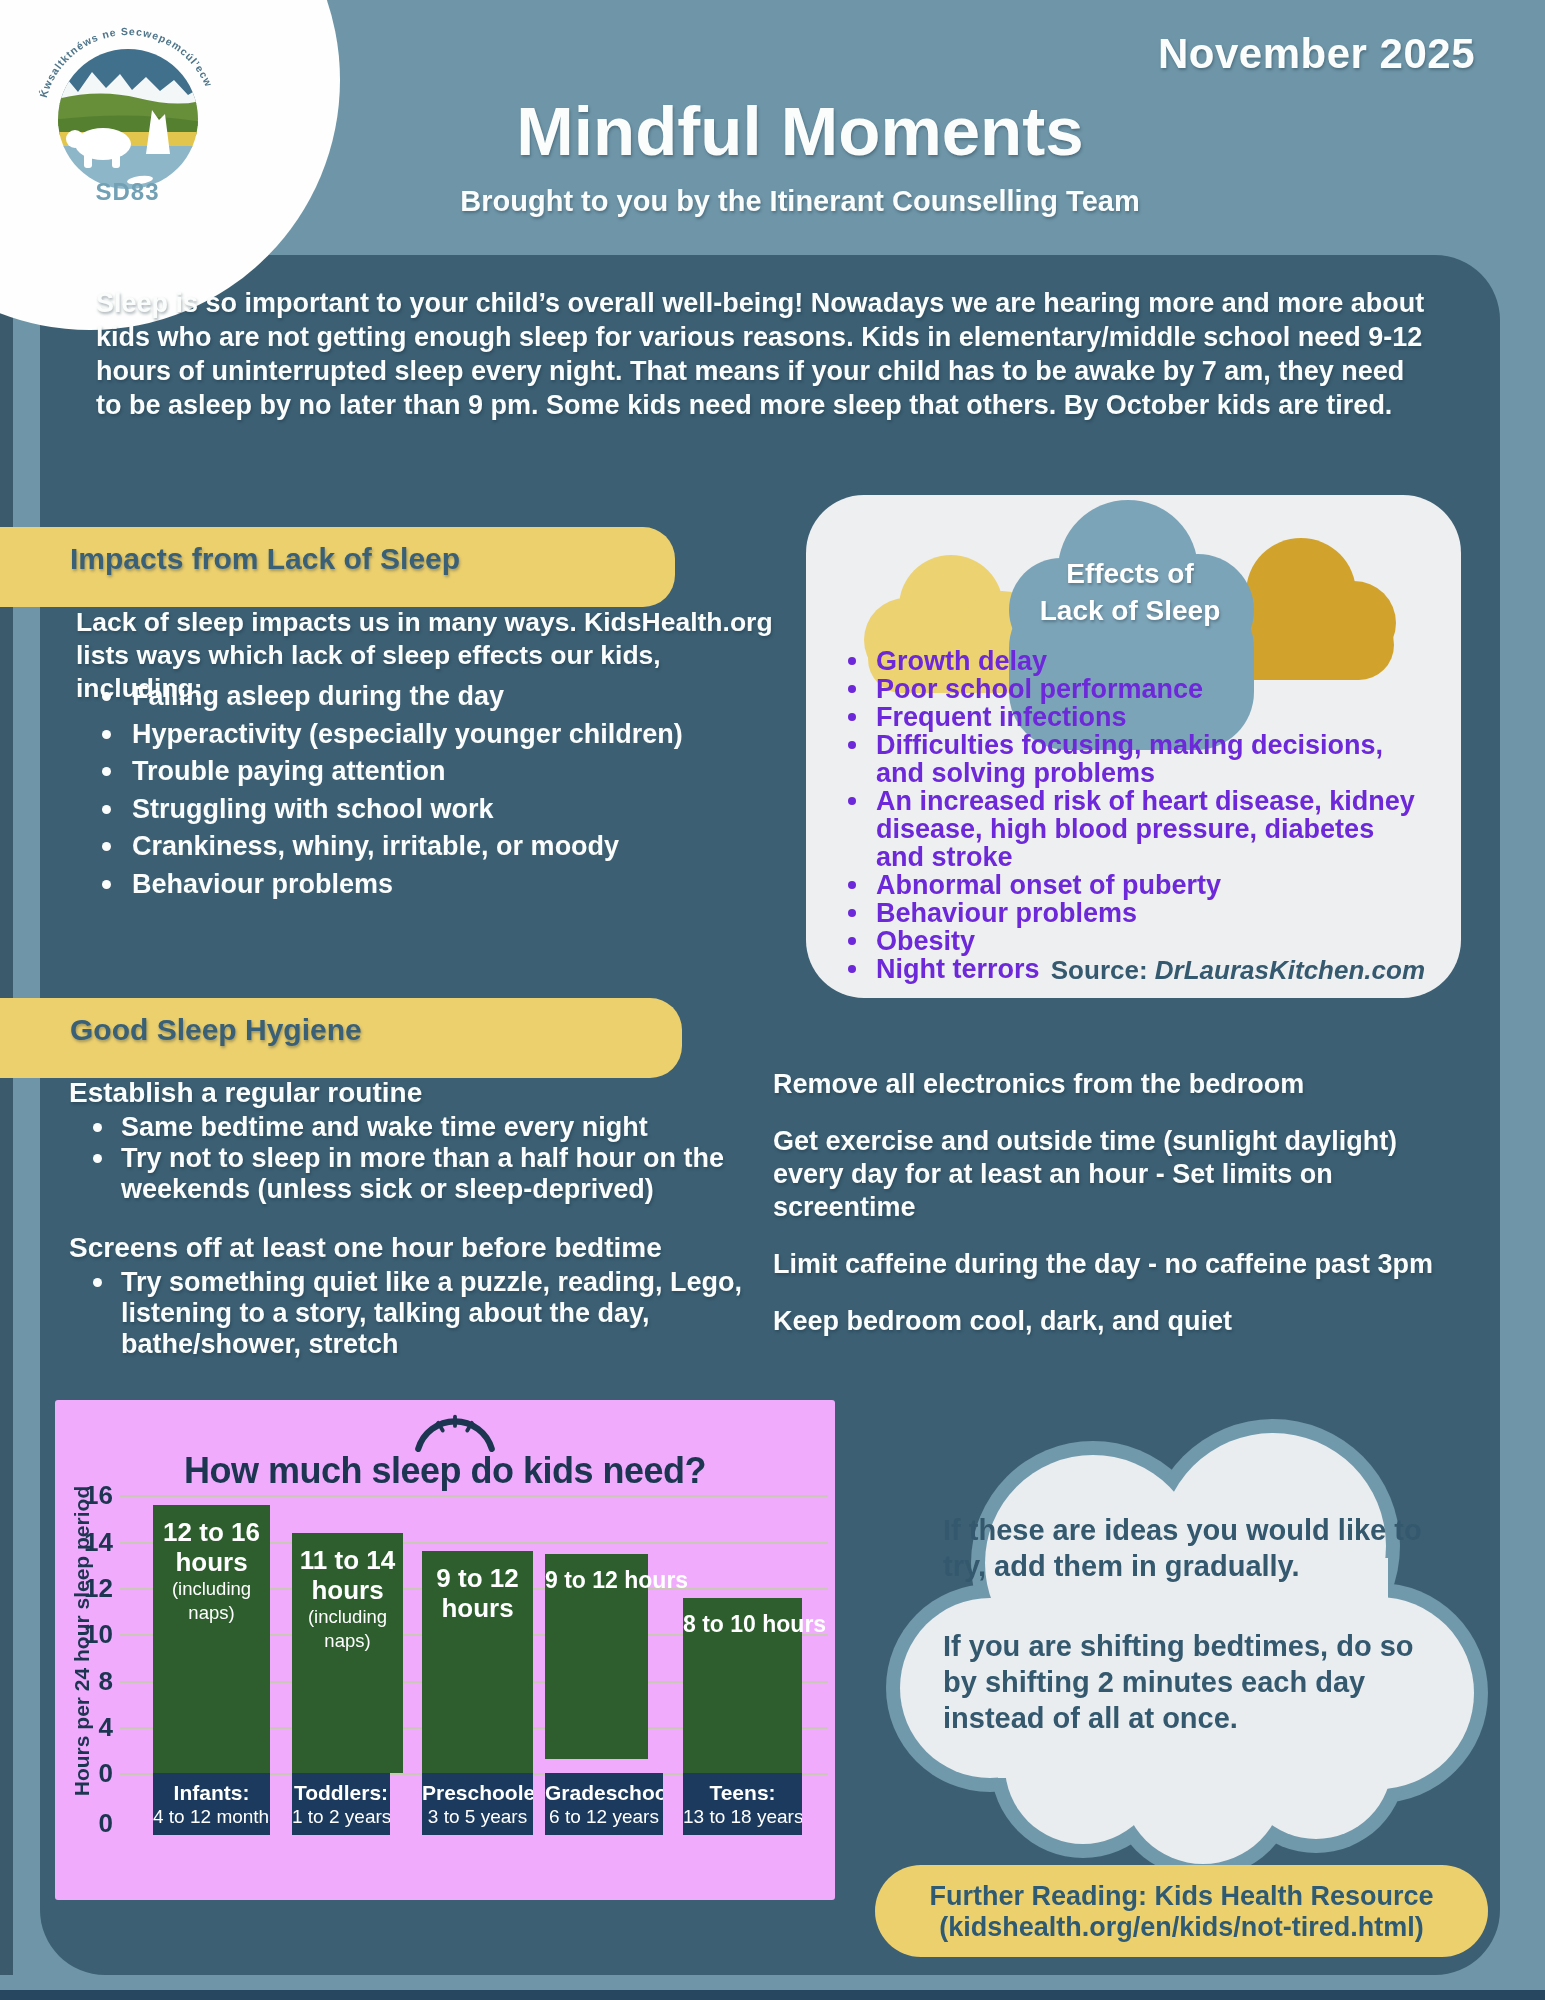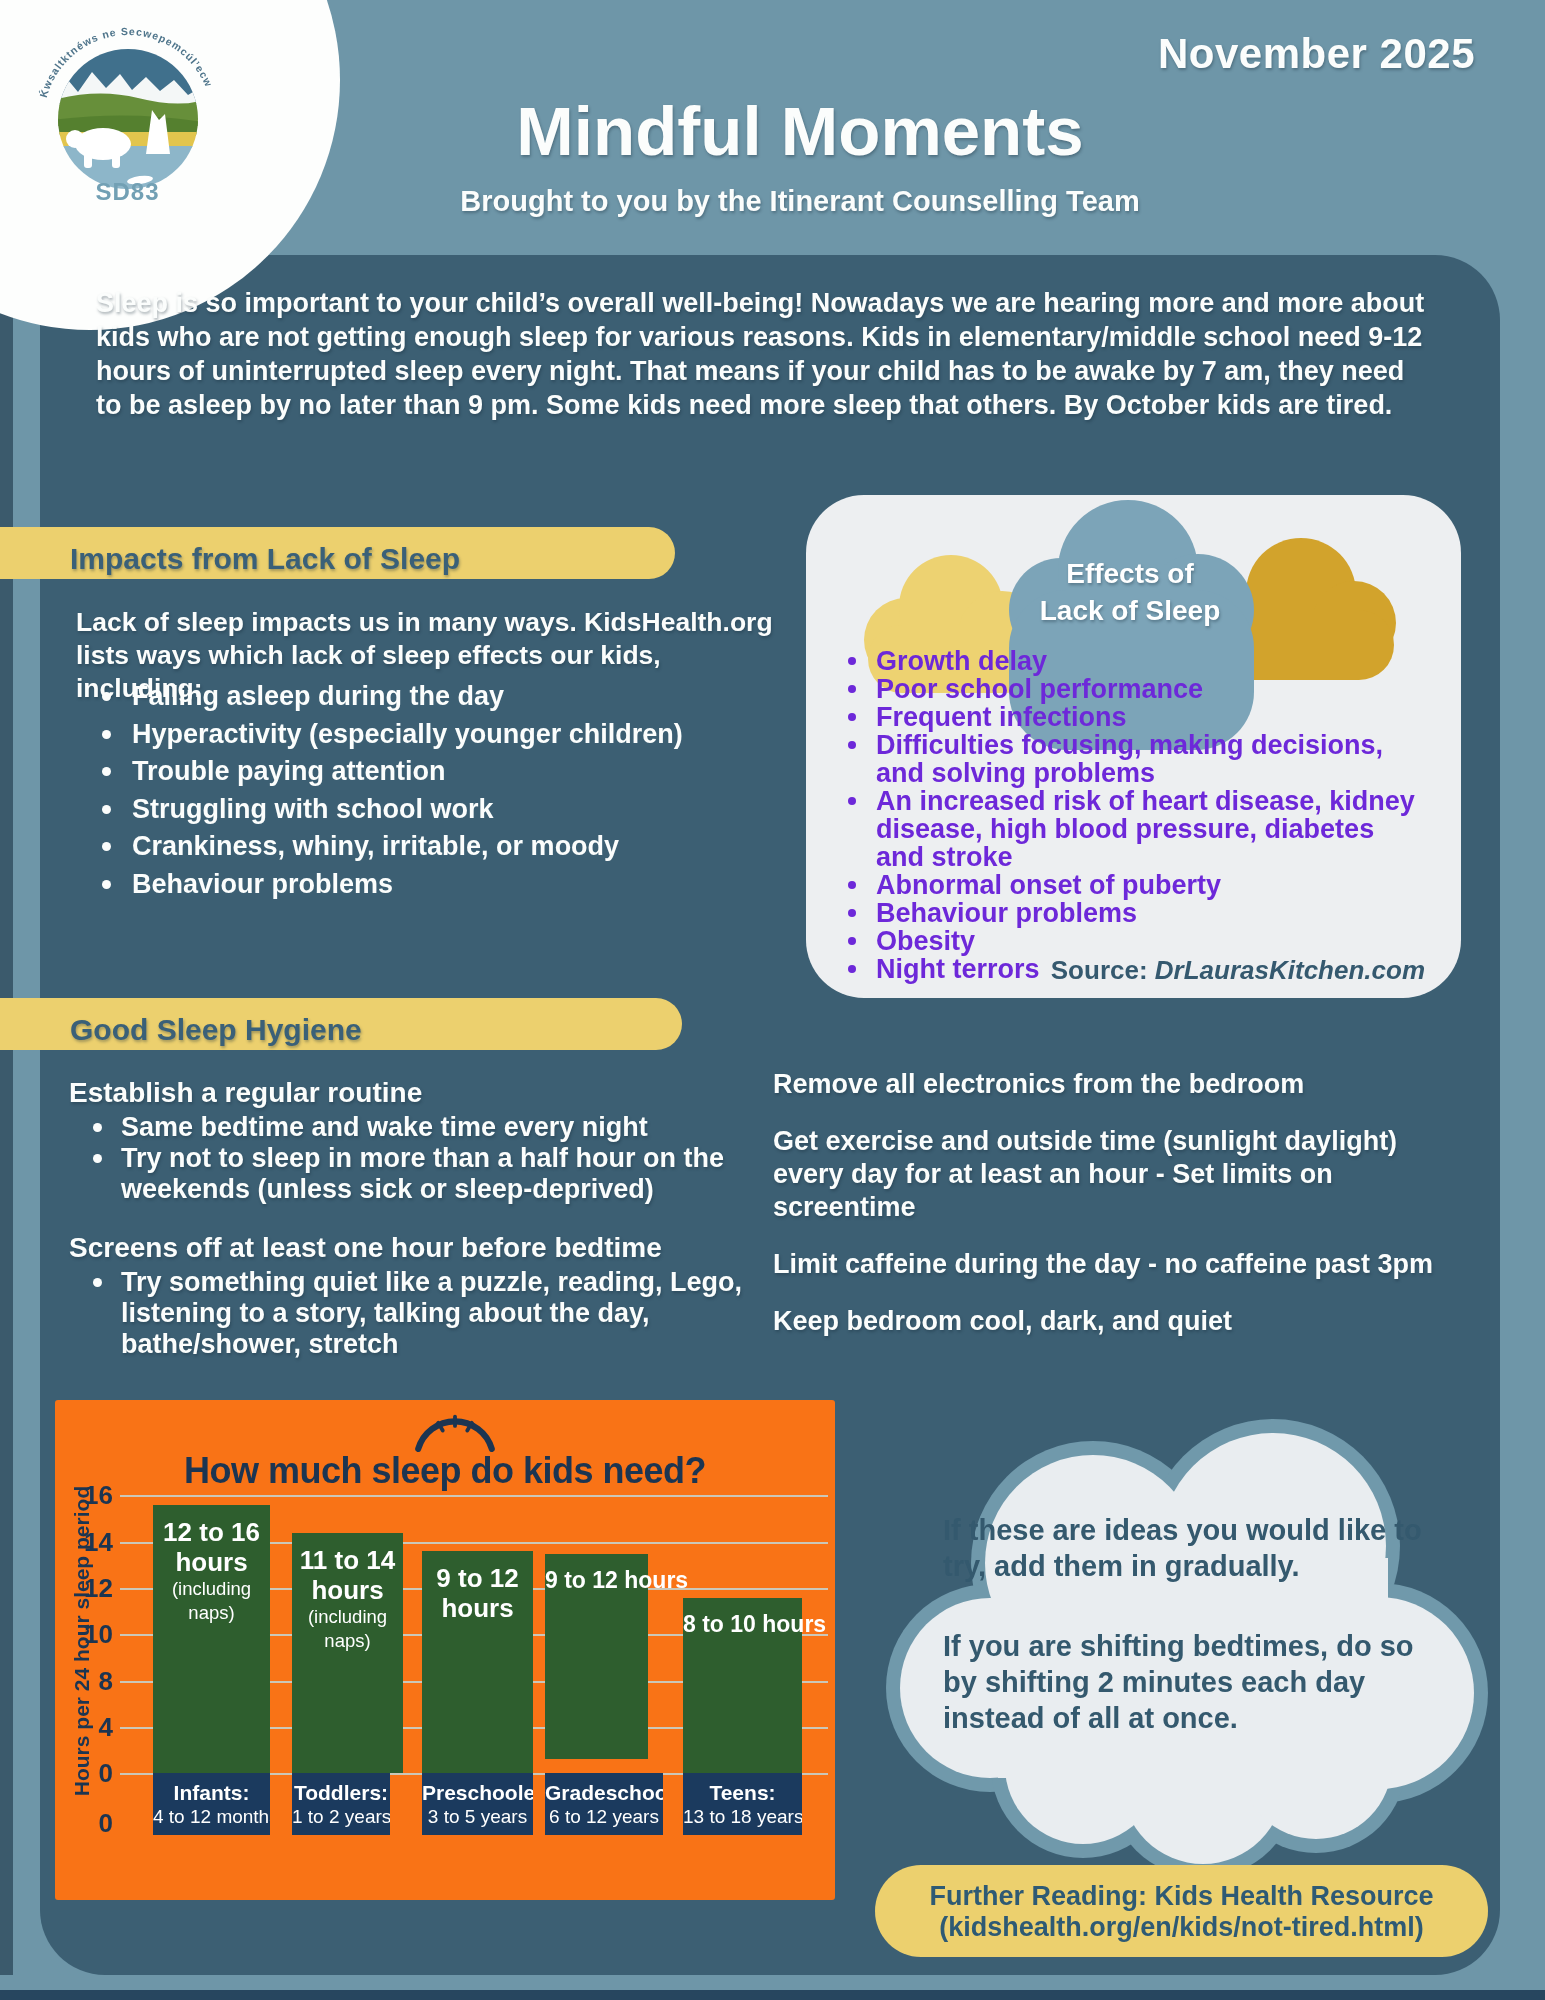--- a/index.html
+++ b/index.html
@@ -26,21 +26,21 @@
   .logo-circle{left:-160px;top:-170px;width:500px;height:500px;border-radius:50%;background:#fdfefd;}
   .logo-emblem{left:28px;top:22px;width:200px;height:200px;}
   .logo-org{left:40px;top:178px;width:175px;text-align:center;font-size:24px;color:#72a0b4;
             font-weight:600;letter-spacing:1px;}
 
   
   .intro{left:96px;top:286px;width:1335px;font-size:27px;line-height:34px;}
 
   
   .pill{background:#ecd06e;color:#3a6078;}
-  .pill-h{height:52px;border-radius:0 32px 32px 0;line-height:64px;font-size:30px;padding-left:70px;}
+  .pill-h{height:80px;border-radius:0 32px 32px 0;line-height:64px;font-size:30px;padding-left:70px;}
   .pill-impacts{left:0;top:527px;width:605px;}
   .pill-hygiene{left:0;top:998px;width:612px;}
 
   
   .impacts-lead{left:76px;top:606px;width:710px;font-size:26.5px;line-height:33px;}
   ul.blist{list-style:none;margin:0;padding:0;}
   ul.blist li{position:relative;}
   ul.blist li::before{content:"";position:absolute;border-radius:50%;background:currentColor;}
   .impacts-list{left:76px;top:678px;width:700px;font-size:27px;color:#fbfdfc;}
   .impacts-list li{line-height:37.5px;padding-left:56px;}
@@ -61,21 +61,21 @@
   .hyg{font-size:27px;color:#fbfdfc;}
   .hyg-left{left:69px;top:1076px;width:695px;}
   .hyg-left h3{margin:0;font-size:28px;line-height:34px;font-weight:bold;}
   .hyg-left ul{margin:2px 0 26px 0;}
   .hyg-left li{line-height:31px;padding-left:52px;}
   .hyg-left li::before{width:9px;height:9px;left:24px;top:11px;}
   .hyg-right{left:773px;top:1068px;width:700px;}
   .hyg-right p{margin:0 0 24px 0;line-height:33px;}
 
   
-  .chart-panel{left:55px;top:1400px;width:780px;height:500px;background:#f97316;border-radius:3px;}
+  .chart-panel{left:55px;top:1400px;width:780px;height:500px;background:#f0abfc;border-radius:3px;}
   .chart-clock{left:354px;top:6px;width:92px;height:46px;}
   .chart-title{left:0;top:50px;width:780px;text-align:center;font-size:36px;color:#1c3551;letter-spacing:-.5px;}
   .gridline{left:65px;width:708px;height:2px;background:#cbc7b8;}
   .ytick{left:0;width:58px;text-align:right;font-size:26px;color:#1c3551;line-height:26px;}
   .ylab{left:-138px;top:229px;width:330px;text-align:center;transform:rotate(-90deg);
         font-size:21px;color:#1c3551;}
   .bar{background:#2e5e2e;text-align:center;color:#fff;}
   .bar .bl1{font-size:26px;line-height:30px;padding-top:12px;}
   .bar .bl2{font-size:26px;line-height:30px;}
   .bar .bl3{font-size:18.5px;line-height:24px;font-weight:normal;}

